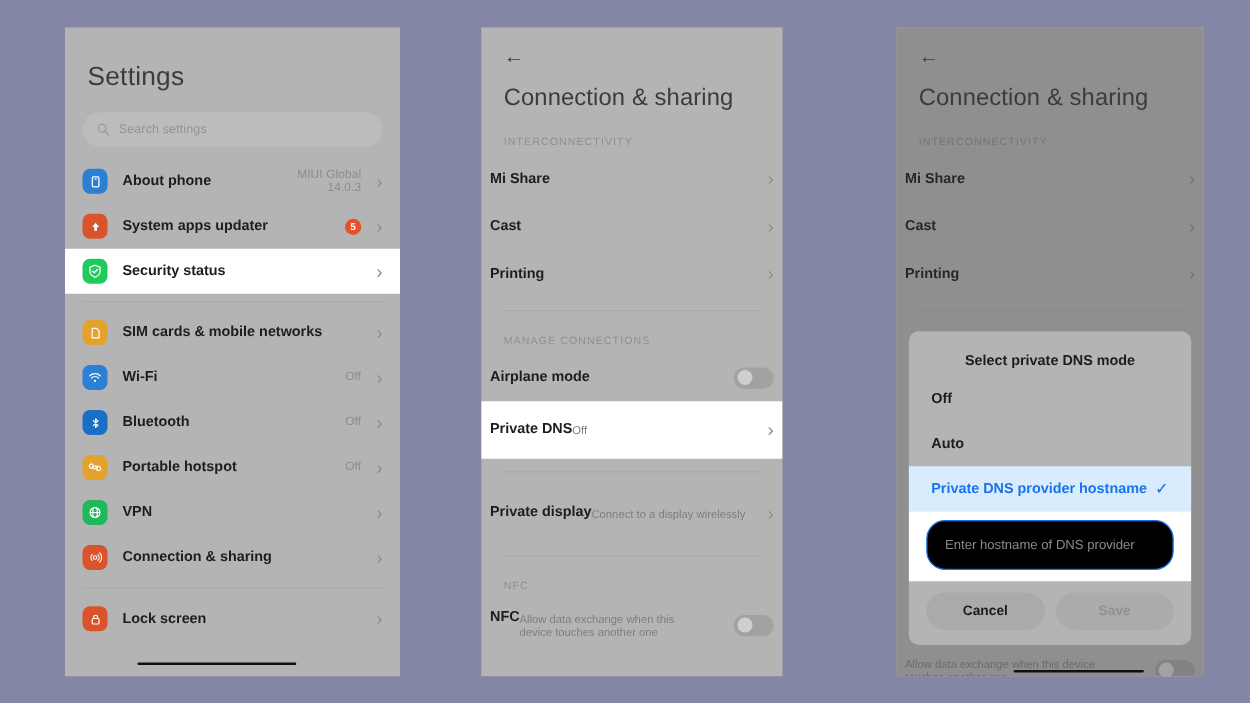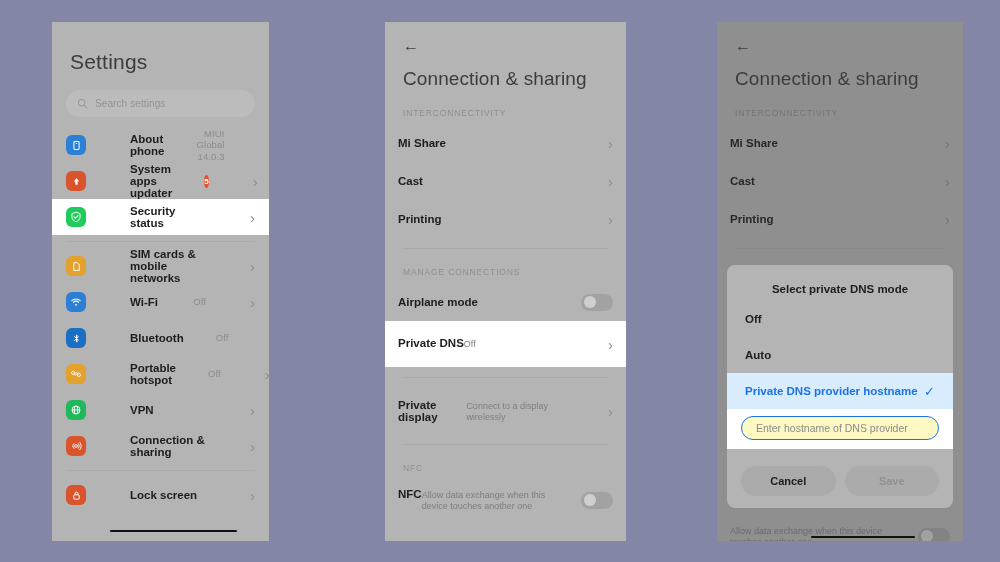--- a/index.html
+++ b/index.html
@@ -10,31 +10,30 @@
   }
   body { background: #8486a6; position: relative; }
 
   .stage { position: absolute; inset: 0; }
 
   .phone {
     position: absolute;
     background: #b4b4b4;
     overflow: hidden;
   }
-  #phone1 { left: 52px; top: 22px; width: 217px; height: 519px; }
+  #phone1 { left: 52px; top: 22px; width: 268px; height: 519px; }
   #phone2 { left: 385px; top: 22px; width: 241px; height: 519px; }
   #phone3 { left: 717px; top: 22px; width: 246px; height: 519px; }
 
   
   .row {
     position: relative;
     display: flex; align-items: center;
     padding: 0 14px;
     width: 100%;
-    gap: 32px;
   }
   .row .chev {
     margin-left: auto;
     color: #8d8d8d;
     font-size: 15px;
     line-height: 1;
     font-weight: 300;
     flex: 0 0 auto;
     padding-left: 6px;
   }
@@ -96,21 +95,21 @@
     width: 44px;
   }
   .pg-title {
     font-size: 19px; color: #3c3c3c; font-weight: 400;
     padding: 14px 0 0 18px; letter-spacing: .1px;
   }
   .sect-hd {
     font-size: 8.5px; color: #8e8e96; letter-spacing: .85px;
     padding: 18px 0 0 18px; font-weight: normal;
   }
-  .p2row { height: 38px; font-size: 11.5px; color: #1d1d1d; font-weight: bold; padding: 0 13px; }
+  .p2row { height: 38px; font-size: 11.5px; color: #1d1d1d; font-weight: bold; padding: 0 7px; }
   .p2row.two { height: 44px; align-items: center; }
   .p2row .txtwrap { display: flex; justify-content: center; }
   .p2row .sub { font-size: 9px; color: #7e7e7e; font-weight: normal; margin-top: 2px; line-height: 1.25; }
   .p2row.hl { background: #ffffff; }
   .div2 { height: 1px; background: #a9a9a9; margin: 10px 18px 0 18px; }
 
   .toggle {
     margin-left: auto;
     width: 32px; height: 17px; border-radius: 9px;
     background: #a2a2a2;
@@ -138,26 +137,26 @@
     color: #1d1d1d; padding: 18px 0 6px 0;
   }
   .dlg-opt {
     height: 36px; display: flex; align-items: center;
     padding: 0 18px; font-size: 11.5px; font-weight: bold; color: #1d1d1d;
   }
   .dlg-opt.sel { background: #d9ecfd; color: #1a73e8; }
   .dlg-opt .tick { margin-left: auto; color: #1a73e8; font-size: 13px; font-weight: bold; }
   .dlg-input-wrap { background: #ffffff; padding: 7px 14px 9px 14px; }
   .dlg-input {
-    height: 24px; border: 1.6px solid #1a73e8; border-radius: 15px;
-    background: #fef9c3;
+    height: 40px; border: 1.6px solid #1a73e8; border-radius: 15px;
+    background: #000000;
     display: flex; align-items: center; padding: 0 14px;
     font-size: 10.5px; color: #8a8a8a;
   }
-  .dlg-actions { display: flex; gap: 9px; padding: 17px 14px 2px 14px; }
+  .dlg-actions { display: flex; gap: 9px; padding: 9px 14px 2px 14px; }
   .dlg-btn {
     flex: 1 1 0; height: 30px; border-radius: 15px;
     background: #aaaaaa;
     display: flex; align-items: center; justify-content: center;
     font-size: 11px; font-weight: bold;
   }
   .dlg-btn.primary { color: #1d1d1d; }
   .dlg-btn.disabled { color: #919191; background: #ababab; }
 </style>
 </head>

